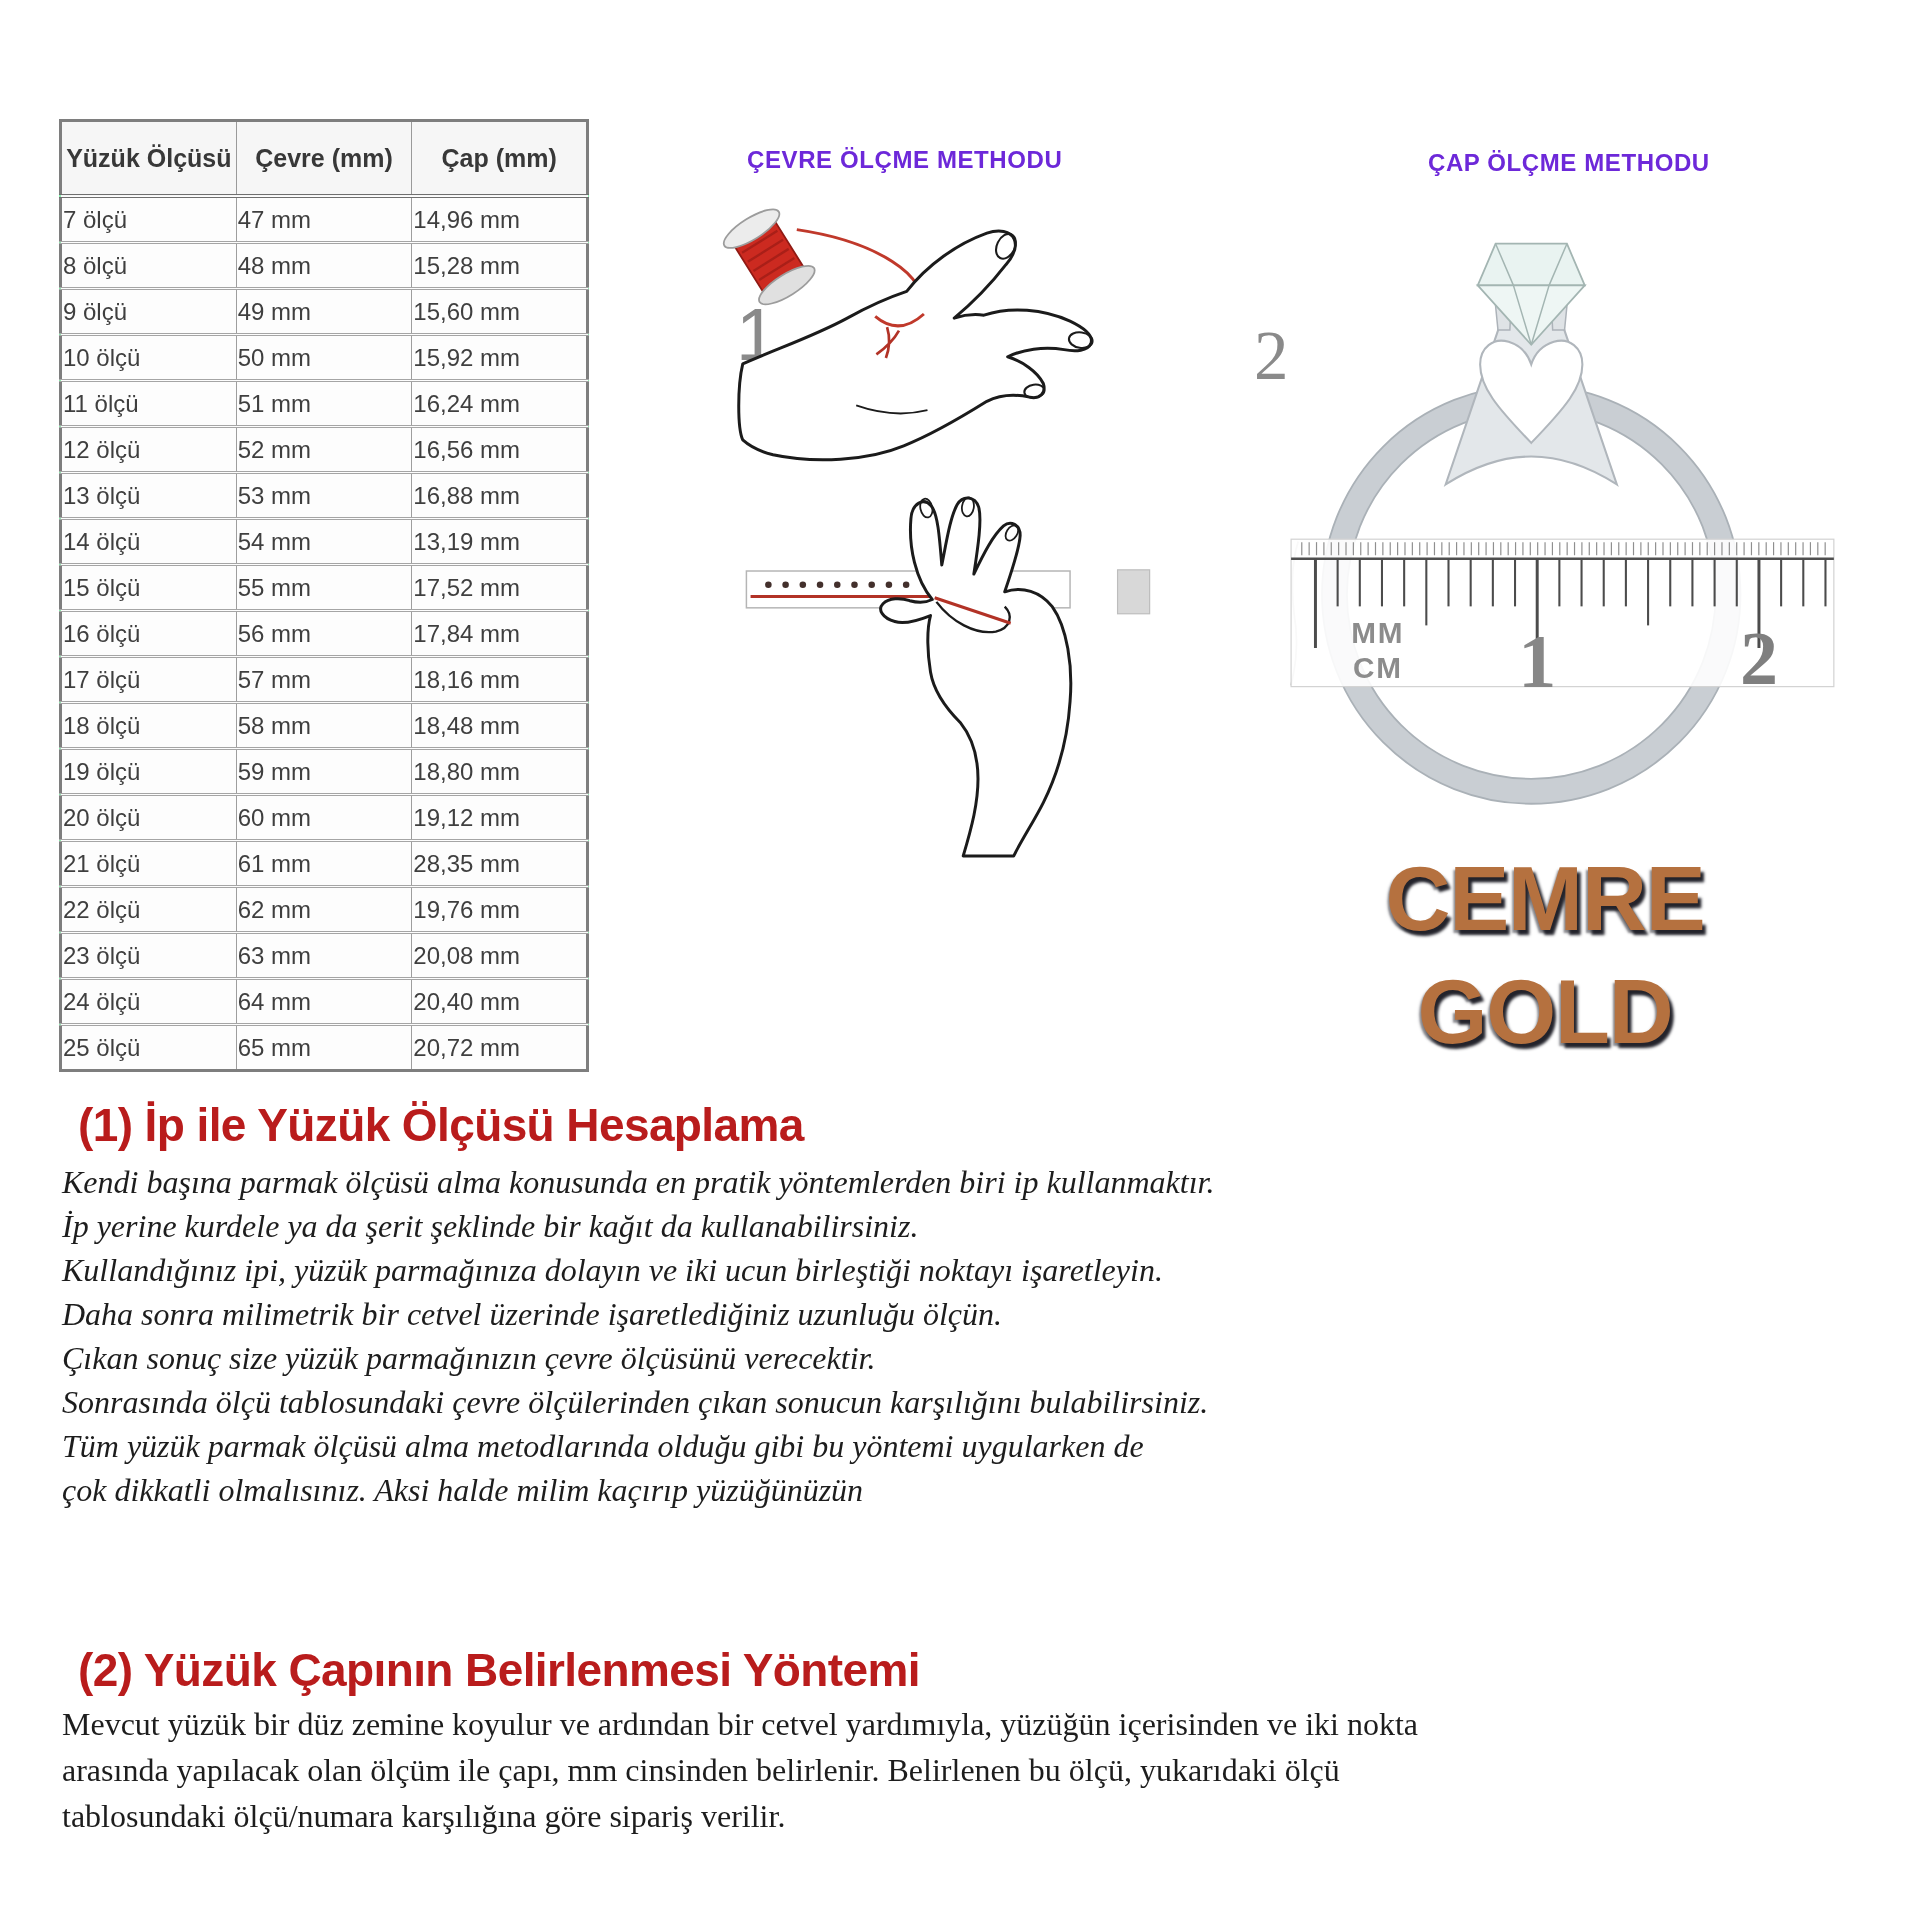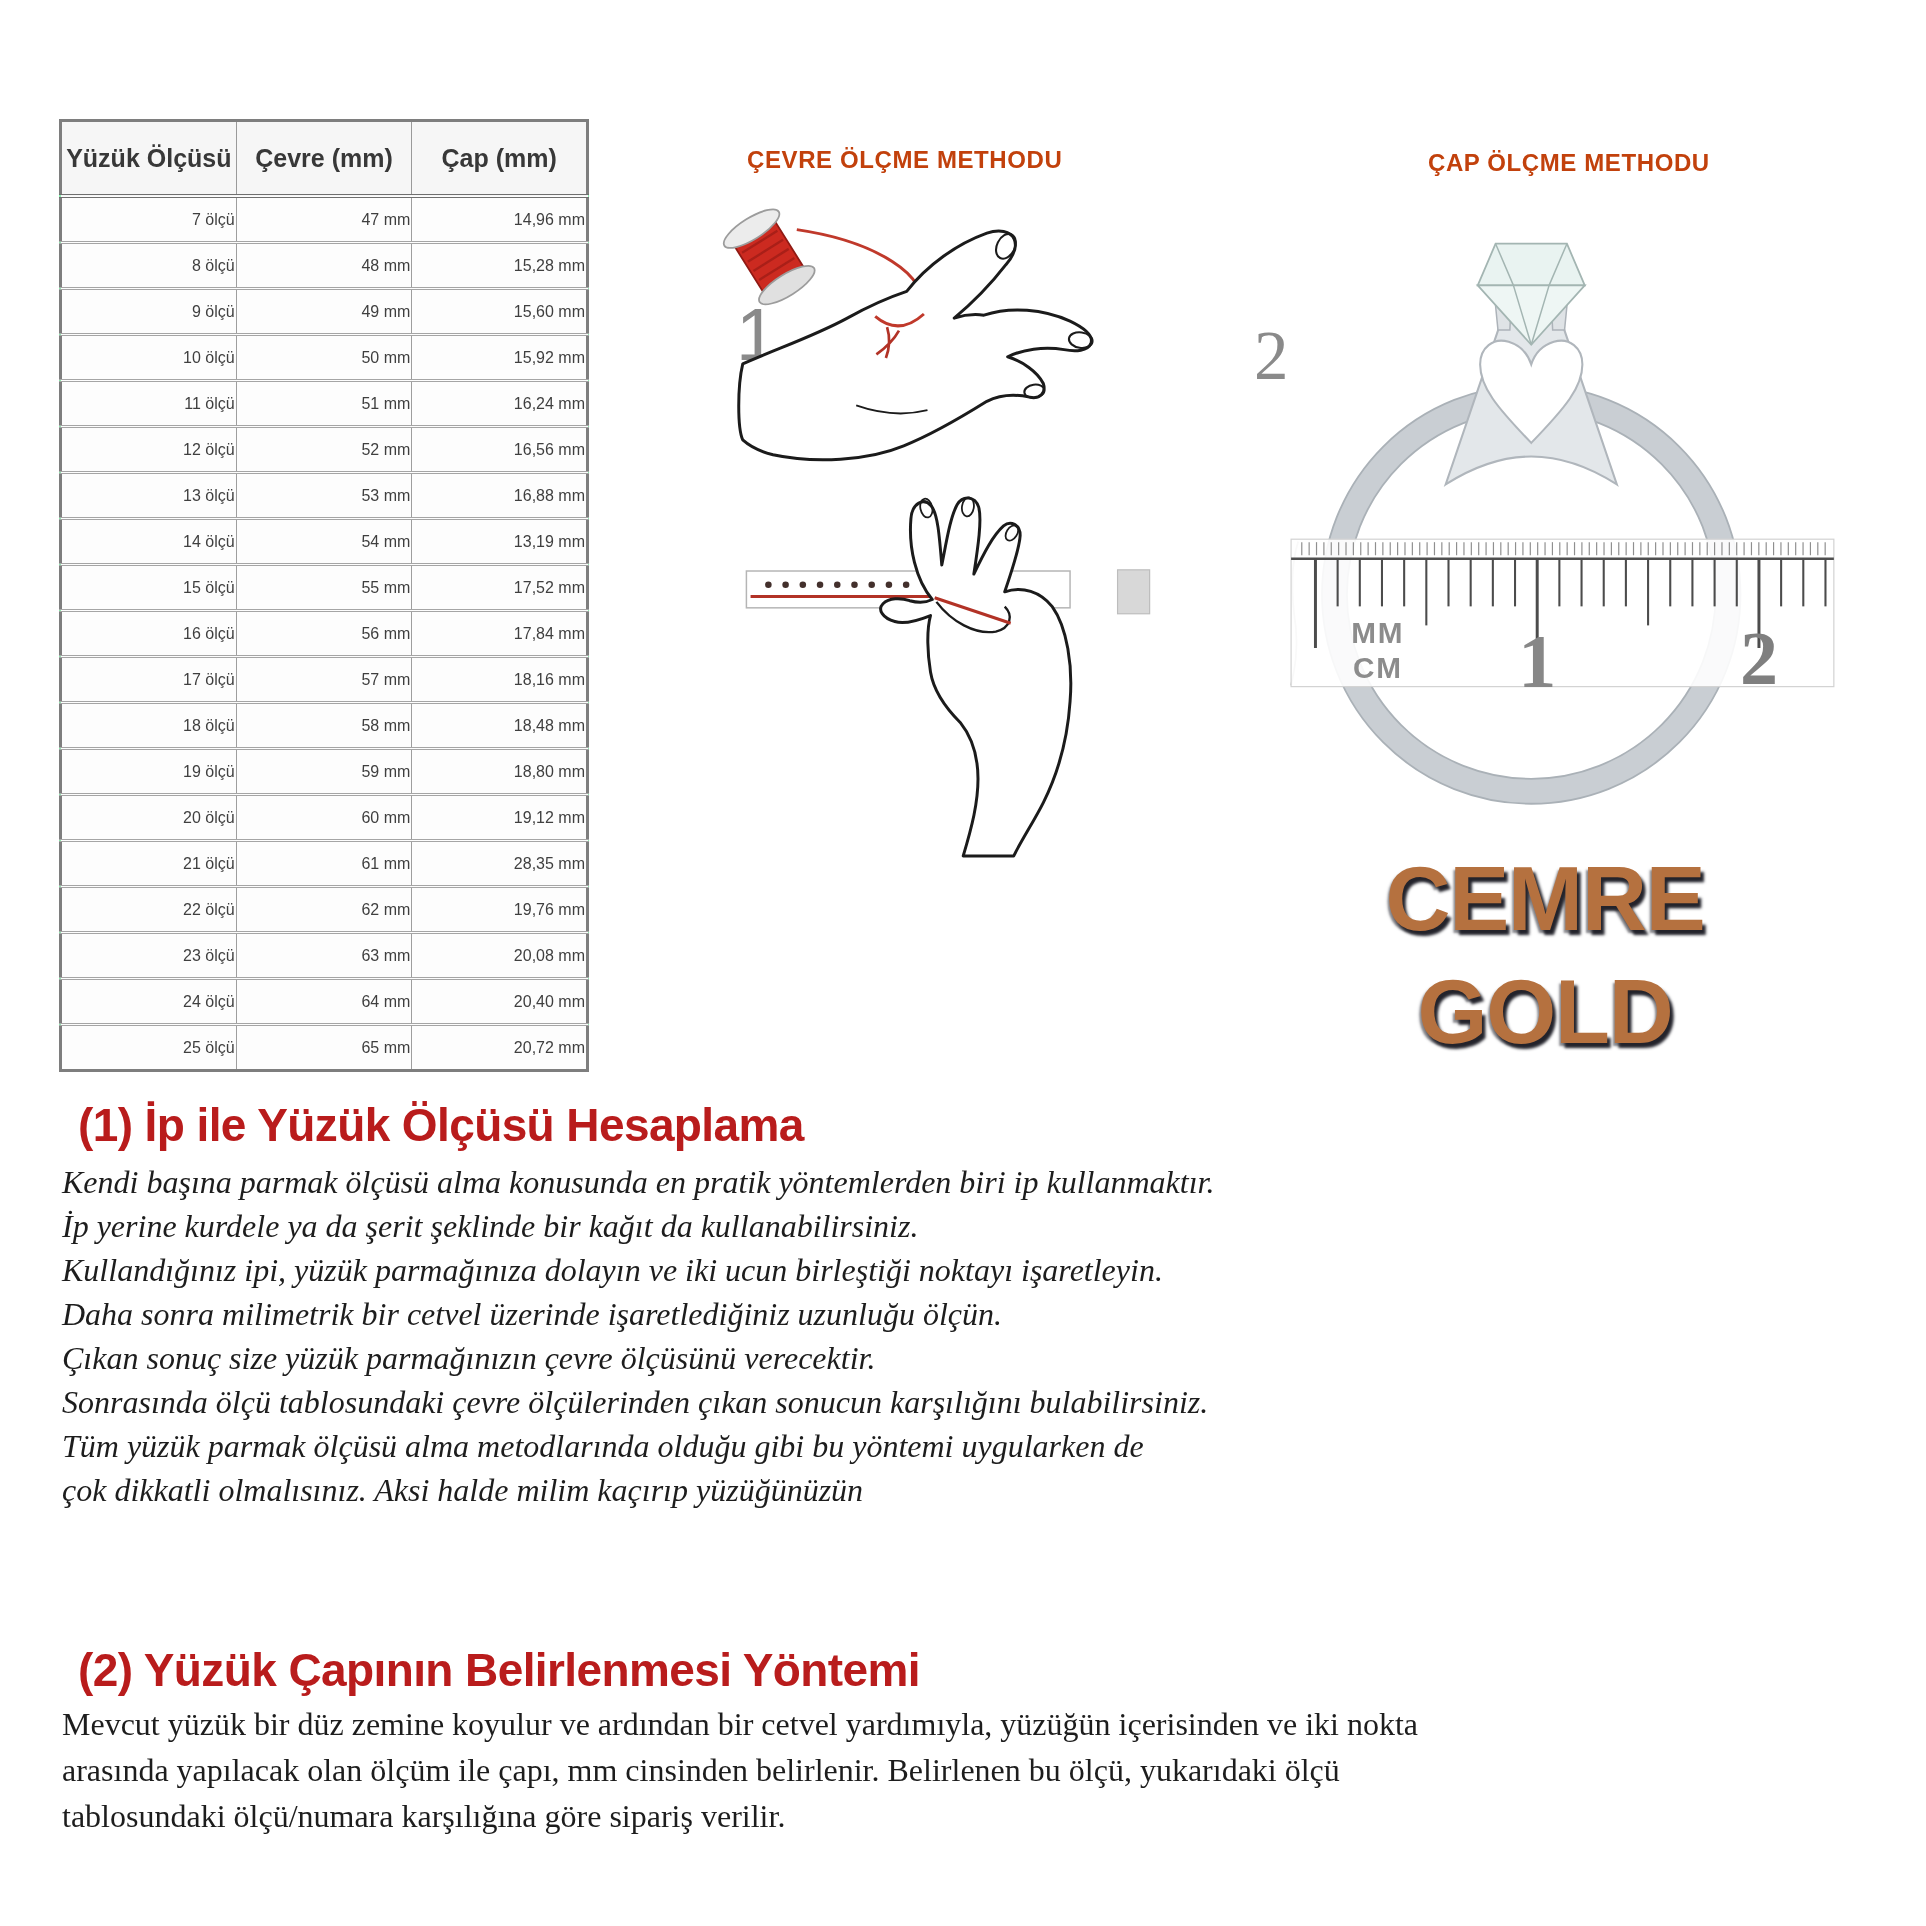--- a/index.html
+++ b/index.html
@@ -7,26 +7,26 @@
        font-family:"Liberation Sans",sans-serif;overflow:hidden;}
   .page{position:absolute;left:0;top:0;width:1926px;height:1926px;}
 
   
   .size-table{position:absolute;left:59px;top:119px;width:530px;
     border-collapse:collapse;table-layout:fixed;background:#86efac;
     border:3px solid #7e7e7e;}
   .size-table th{height:70px;font-size:25px;font-weight:600;color:#383838;
     background:#f6f6f6;border-left:1.2px solid #9a9a9a;border-right:1.2px solid #9a9a9a;
     border-bottom:4.2px double #6f6f6f;text-align:center;}
-  .size-table td{height:41px;font-size:16px;color:#3f3f3f;text-align:right;
+  .size-table td{height:41px;font-size:24px;color:#3f3f3f;text-align:left;
     border-left:1.2px solid #9e9e9e;border-right:1.2px solid #9e9e9e;
     border-top:3.6px double #a5a5a5;background:#fdfdfd;}
 
   
-  .method-label{position:absolute;font-size:24px;font-weight:700;color:#c2410c;
+  .method-label{position:absolute;font-size:24px;font-weight:700;color:#6d28d9;
     letter-spacing:0.6px;white-space:nowrap;}
   .lbl-cevre{left:747px;top:146px;}
   .lbl-cap{left:1421px;top:149px;margin-left:7px;}
   .step-num{position:absolute;color:#8a8a8a;}
   .step1{left:736px;top:292px;font-size:74px;font-family:"Liberation Sans",sans-serif;}
   .step2{left:1254px;top:317px;font-size:69px;font-family:"Liberation Serif",serif;}
 
   
   .illu{position:absolute;}
   #illu1{left:678px;top:208px;}

